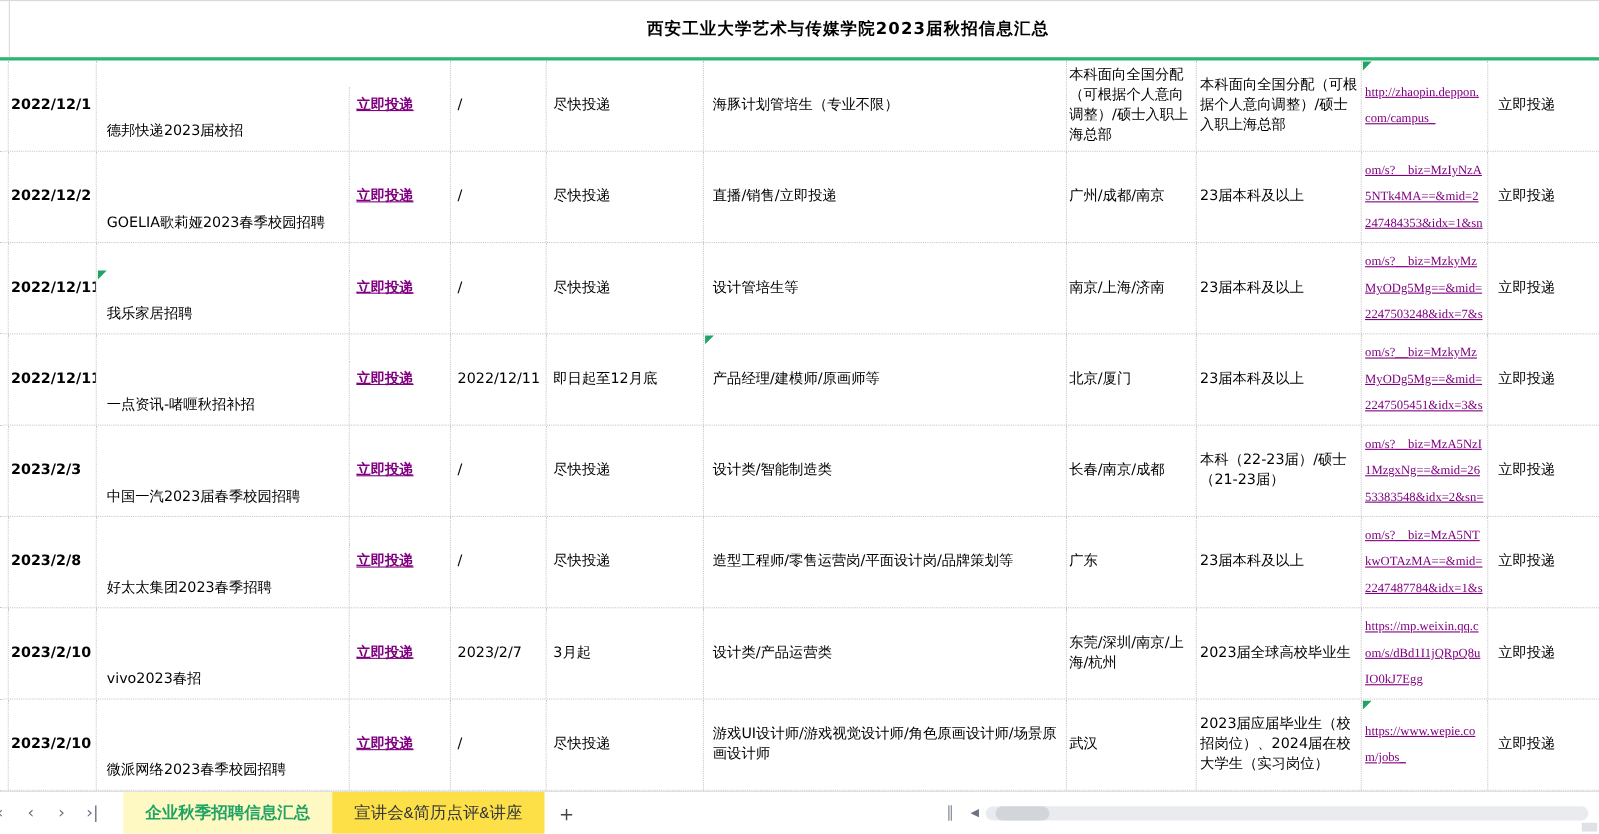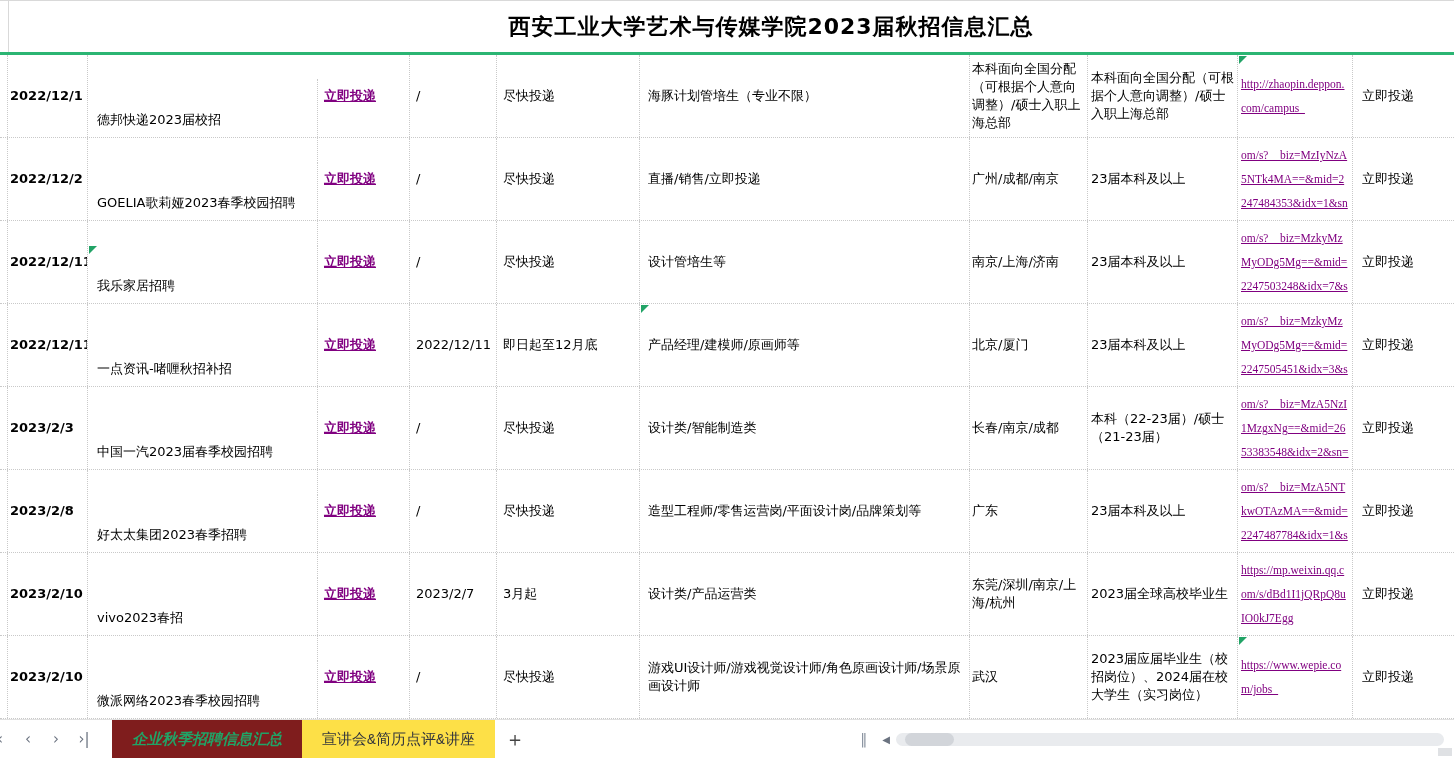--- a/index.html
+++ b/index.html
@@ -6,21 +6,21 @@
   html,body { width:1454px; height:758px; overflow:hidden; background:#fff;
     font-family:"DejaVu Sans","Liberation Sans",sans-serif; color:#000; }
 
   .sheet { width:1454px; height:758px; position:relative; background:#fff; }
 
   
   .title-row { height:52px; display:flex; align-items:center; justify-content:center;
     border-top:1px solid #d9d9d9; position:relative; }
   .title-row .v-edge { position:absolute; left:8px; top:0; bottom:0; width:0;
     border-left:1px solid #d9d9d9; }
-  .title-text { font-size:22px; font-weight:bold; letter-spacing:1px; margin-left:88px; }
+  .title-text { font-size:15px; font-weight:bold; letter-spacing:1px; margin-left:88px; }
   .green-rule { height:3px; width:100%; }
 
   
   .grid { width:1454px; }
   .row { display:flex; height:83px; border-bottom:1px dotted #c9c9c9; }
   .cell { border-right:1px dotted #c9c9c9; height:100%; overflow:hidden;
     display:flex; align-items:center; padding:2px 4px 2px 6px; position:relative;
     font-size:13px; line-height:18px; }
   .gutter { width:8px; padding:0; }
   .c-a { width:80px; padding-left:2px;font-weight:bold; }
@@ -45,21 +45,21 @@
 
   
   .tabbar { height:39px; display:flex; align-items:stretch; background:#fff;
     border-top:1px solid #e0e0e0; position:relative; }
   .navbtns { display:flex; align-items:center; width:112px; padding-left:0;
     color:#6b7380; }
   .navbtn { width:28px; text-align:center; font-size:15px; cursor:pointer; user-select:none; }
   .navbtn.first { margin-left:-14px; }
   .sheet-tab { display:flex; align-items:center; justify-content:center;
     padding:0 20px; font-size:15px; cursor:pointer; white-space:nowrap; }
-  .sheet-tab.active { background:#7f1d1d; color:#21a366; font-weight:bold;font-style:italic; }
+  .sheet-tab.active { background:#fef9c3; color:#21a366; font-weight:bold; }
   .sheet-tab.inactive { background:#fde047; color:#33363d;font-family:Liberation Mono, monospace; }
   .add-sheet { width:40px; display:flex; align-items:center; justify-content:center;
     font-size:20px; color:#444; cursor:pointer; }
   .tab-right { margin-left:auto; display:flex; align-items:center; }
   .splitter { color:#8a93a0; font-size:14px; margin-right:14px; cursor:col-resize; letter-spacing:1px; }
   .scroll-left { color:#6b7380; font-size:10px; margin-right:6px; cursor:pointer; }
   .scrolltrack { width:548px; height:13px; background:#e9ebee; border-radius:7px;
     margin-right:10px; position:relative; cursor:pointer; }
   .scrollthumb { position:absolute; left:9px; top:0; width:49px; height:13px;
     background:#d2d5da; border-radius:7px; cursor:grab; }

